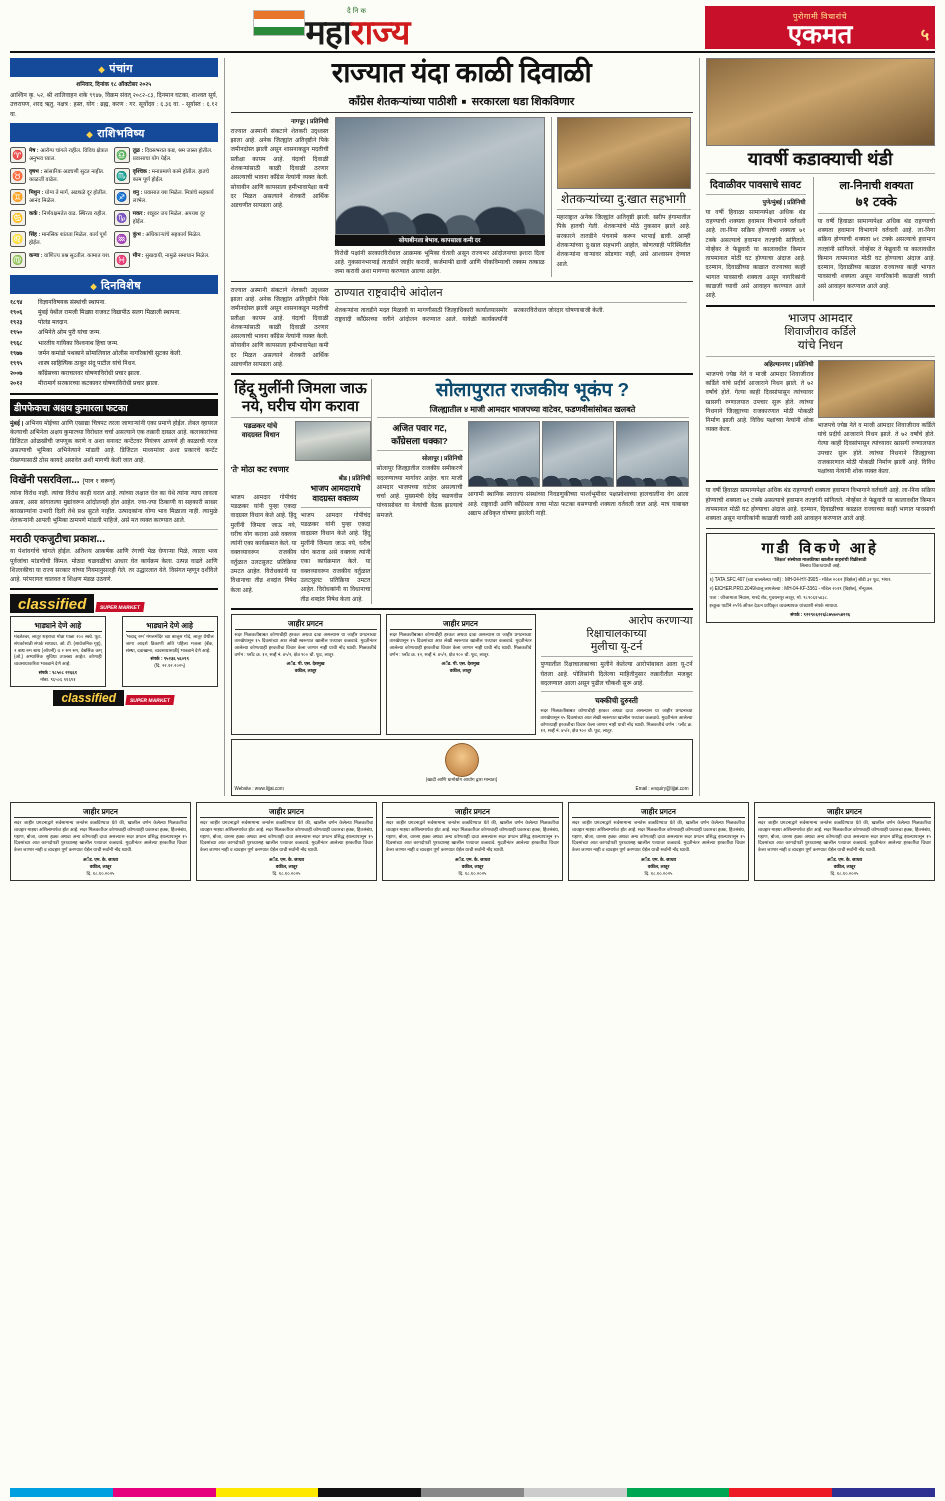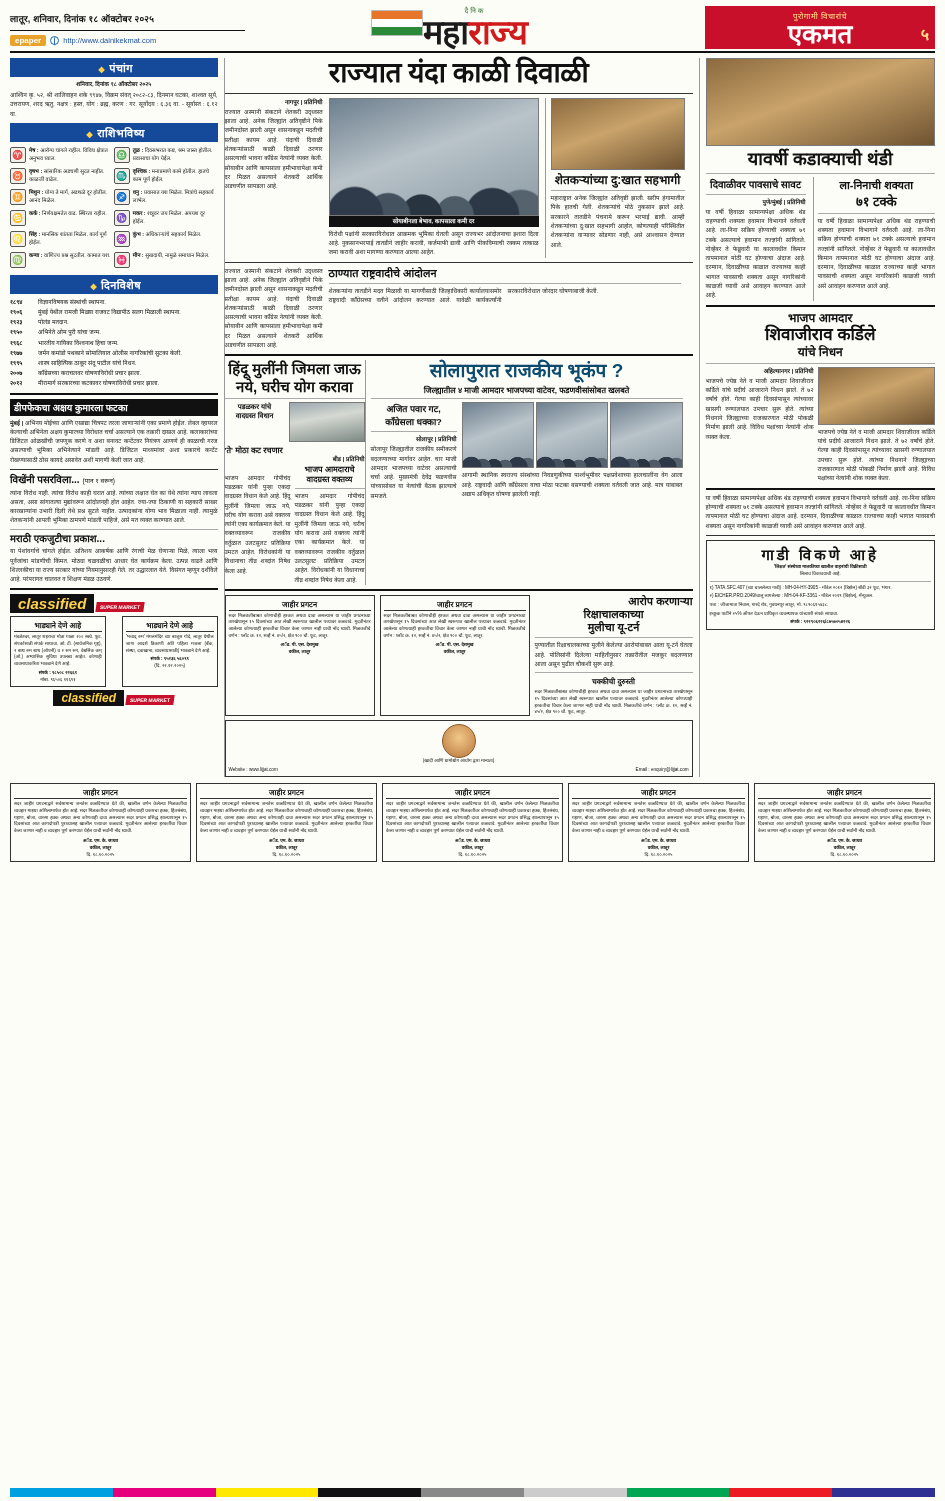--- a/index.html
+++ b/index.html
@@ -78,21 +78,21 @@
       radial-gradient(circle at 44% 100%, #283440 0 15%, transparent 16%),
       radial-gradient(circle at 60% 100%, #4e5c68 0 13%, transparent 14%),
       radial-gradient(circle at 78% 100%, #2c3845 0 15%, transparent 16%),
       radial-gradient(circle at 92% 100%, #55636f 0 12%, transparent 13%);
   }
   .photo.warm { background:linear-gradient(160deg,#8c6a3f,#c9a36a 45%,#6f5331); }
   .photo.street { background:linear-gradient(170deg,#9aa7ad,#d5d9d2 40%,#7e8a86); }
   .cap-dark { background:#111; color:#fff; font-weight:bold; font-size:6px; text-align:center; padding:1.5px 2px; }
 
   .headline-2 { font-weight:bold; font-size:17px; line-height:1.15; text-align:center; }
-  .headline-3 { font-weight:bold; font-size:13px; line-height:1.2; text-align:center; }
+  .headline-3 { font-weight:normal; font-size:13px; line-height:1.2; text-align:center; }
   .headline-sm { font-weight:bold; font-size:10px; line-height:1.25; }
 
   .rule { border-top:1px solid #333; margin:4px 0; }
   .rule-thin { border-top:1px solid #aaa; margin:3px 0; }
   .rule-thick { border-top:2px solid #111; margin:4px 0; }
 
   .twocol { column-count:2; column-gap:6px; }
 
   .classified-logo { display:inline-block; background:#111; color:#ffd24a; font-weight:bold; font-style:italic; font-size:15px; padding:1px 8px; }
   .classified-burst { display:inline-block; background:#c9102a; color:#fff; font-size:5px; font-weight:bold; padding:2px 4px; margin-left:2px; transform:skewX(-8deg); }
@@ -109,29 +109,20 @@
   .colorbar span { flex:1; }
 
   .ganesh { width:34px; height:34px; border-radius:50%; background:radial-gradient(circle at 50% 40%, #f2c88a, #b8763a); border:1px solid #8a5a2a; margin:0 auto; }
 </style>
 </head>
 <body>
 
 <div class="page">
 
   <div class="masthead">
-    <div class="mh-left">
-      <div class="mh-date">लातूर, शनिवार, दिनांक १८ ऑक्टोबर २०२५</div>
-      <div class="mh-rule"></div>
-      <div class="mh-epaper">
-        <span class="epaper-badge">epaper</span>
-        <span class="globe"></span>
-        <span class="mh-url">http://www.dainikekmat.com</span>
-      </div>
-    </div>
     <div class="mh-center">
       <div class="logo-wrap">
         <div class="logo-flag"></div>
         <div class="logo-top">दैनिक</div>
         <div class="logo-main"><span>महा</span><span class="red">राज्य</span></div>
       </div>
     </div>
     <div class="mh-right">
       <div class="tagline">पुरोगामी विचारांचे</div>
       <div class="brand">एकमत</div>
@@ -267,23 +258,26 @@
           <div class="tiny">'भव्यद् रुम' मंगलमंदिर च्या बाजूस गोदे, लातूर येथील जागा आदर्श ठिकाणी अति पहिला मजला (बँक, संस्था, दवाखाना, व्यवसायासाठी) भाड्याने देणे आहे.</div>
           <div class="tiny-c" style="font-weight:bold;margin-top:2px;">संपर्क : ९५२३६ ५६०९९</div>
           <div class="tiny-c">(दि. २२.१२.२०२५)</div>
         </div>
       </div>
       <div style="text-align:center;margin-top:3px;">
         <span class="classified-logo" style="font-size:12px;">classified</span><span class="classified-burst">SUPER MARKET</span>
       </div>
     </div>
 
-    <div class="col col-mid vline" style="">
+    <div class="col col-mid vline" style="padding-left:6px;">
 
       <div class="lead-head">राज्यात यंदा काळी दिवाळी</div>
+      <div class="lead-sub">
+        <span>काँग्रेस शेतकऱ्यांच्या पाठीशी</span><span class="sq">■</span><span>सरकारला धडा शिकविणार</span>
+      </div>
       <div class="rule"></div>
 
       <div style="display:flex;gap:6px;">
         <div style="width:98px;">
           <div class="byline">नागपूर | प्रतिनिधी</div>
           <div class="just">राज्यात अस्मानी संकटाने शेतकरी उद्ध्वस्त झाला आहे. अनेक जिल्ह्यांत अतिवृष्टीने पिके जमीनदोस्त झाली असून शासनाकडून मदतीची प्रतीक्षा कायम आहे. यंदाची दिवाळी शेतकऱ्यांसाठी काळी दिवाळी ठरणार असल्याची भावना काँग्रेस नेत्यांनी व्यक्त केली. सोयाबीन आणि कापसाला हमीभावापेक्षा कमी दर मिळत असल्याने शेतकरी आर्थिक अडचणीत सापडला आहे.</div>
         </div>
         <div style="width:210px;">
           <div class="photo people" style="height:118px;"></div>
           <div class="cap-dark">सोयाबीनला बेभाव, कापसाला कमी दर</div>
@@ -416,21 +410,21 @@
             <div style="font-weight:bold;font-size:13px;text-align:center;">७१ टक्के</div>
             <div class="rule-thin"></div>
             <div class="just">या वर्षी हिवाळा सामान्यपेक्षा अधिक थंड राहण्याची शक्यता हवामान विभागाने वर्तवली आहे. ला-निना सक्रिय होण्याची शक्यता ७१ टक्के असल्याचे हवामान तज्ज्ञांनी सांगितले. नोव्हेंबर ते फेब्रुवारी या कालावधीत किमान तापमानात मोठी घट होण्याचा अंदाज आहे. दरम्यान, दिवाळीच्या काळात राज्याच्या काही भागात पावसाची शक्यता असून नागरिकांनी काळजी घ्यावी असे आवाहन करण्यात आले आहे.</div>
           </div>
         </div>
       </div>
 
       <div class="rule-thick"></div>
 
       <div class="headline-3" style="font-size:12px;">भाजप आमदार</div>
-      <div class="headline-3" style="font-size:17px;">शिवाजीराव कर्डिले</div>
+      <div class="headline-3" style="font-size:11px;">शिवाजीराव कर्डिले</div>
       <div class="headline-3" style="font-size:12px;">यांचे निधन</div>
       <div class="rule-thin"></div>
       <div style="display:flex;gap:4px;">
         <div style="width:108px;">
           <div class="byline">अहिल्यानगर | प्रतिनिधी</div>
           <div class="just">भाजपचे ज्येष्ठ नेते व माजी आमदार शिवाजीराव कर्डिले यांचे प्रदीर्घ आजाराने निधन झाले. ते ७२ वर्षांचे होते. गेल्या काही दिवसांपासून त्यांच्यावर खासगी रुग्णालयात उपचार सुरू होते. त्यांच्या निधनाने जिल्ह्याच्या राजकारणात मोठी पोकळी निर्माण झाली आहे. विविध पक्षांच्या नेत्यांनी शोक व्यक्त केला.</div>
         </div>
         <div style="flex:1;">
           <div class="photo warm" style="height:58px;"></div>
           <div class="just" style="margin-top:3px;">भाजपचे ज्येष्ठ नेते व माजी आमदार शिवाजीराव कर्डिले यांचे प्रदीर्घ आजाराने निधन झाले. ते ७२ वर्षांचे होते. गेल्या काही दिवसांपासून त्यांच्यावर खासगी रुग्णालयात उपचार सुरू होते. त्यांच्या निधनाने जिल्ह्याच्या राजकारणात मोठी पोकळी निर्माण झाली आहे. विविध पक्षांच्या नेत्यांनी शोक व्यक्त केला.</div>

